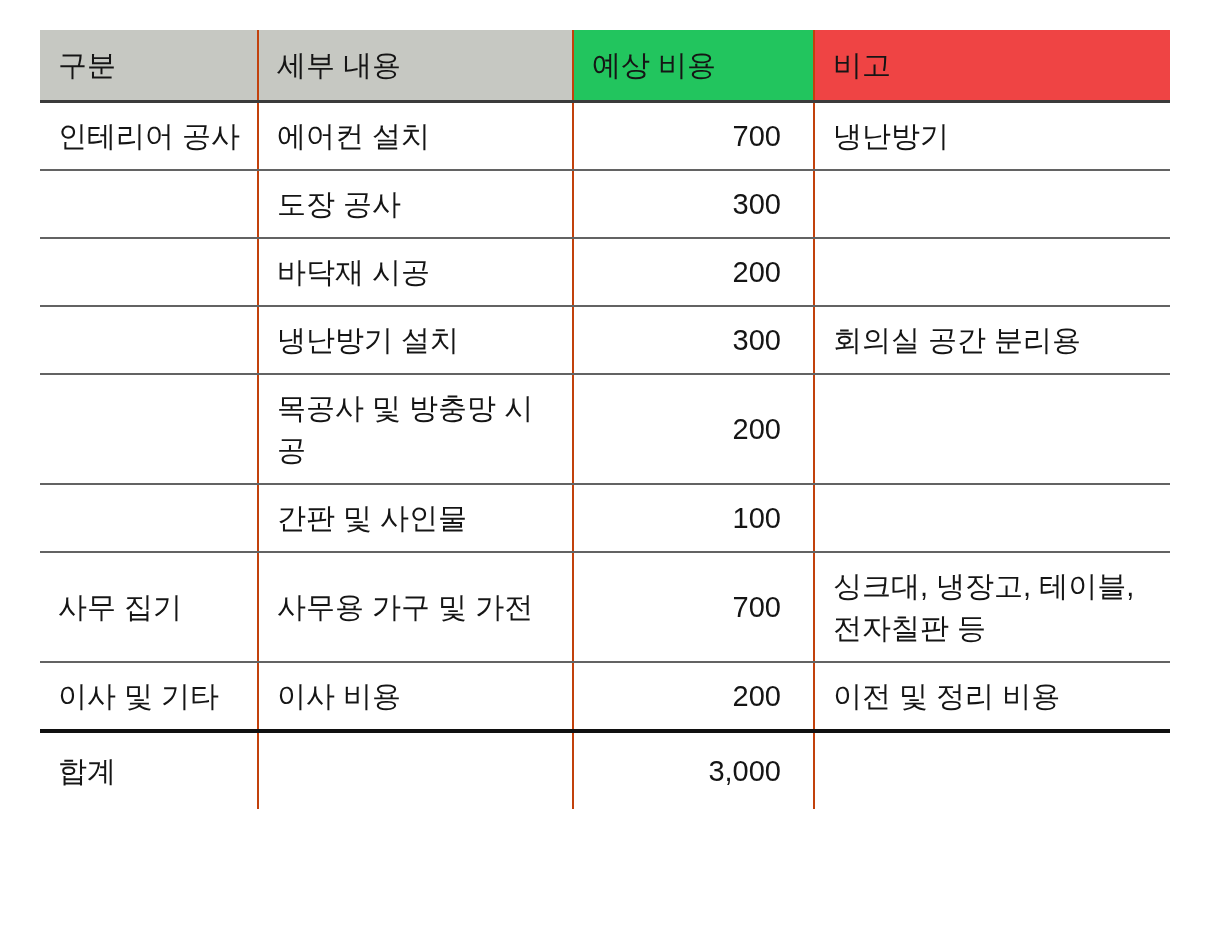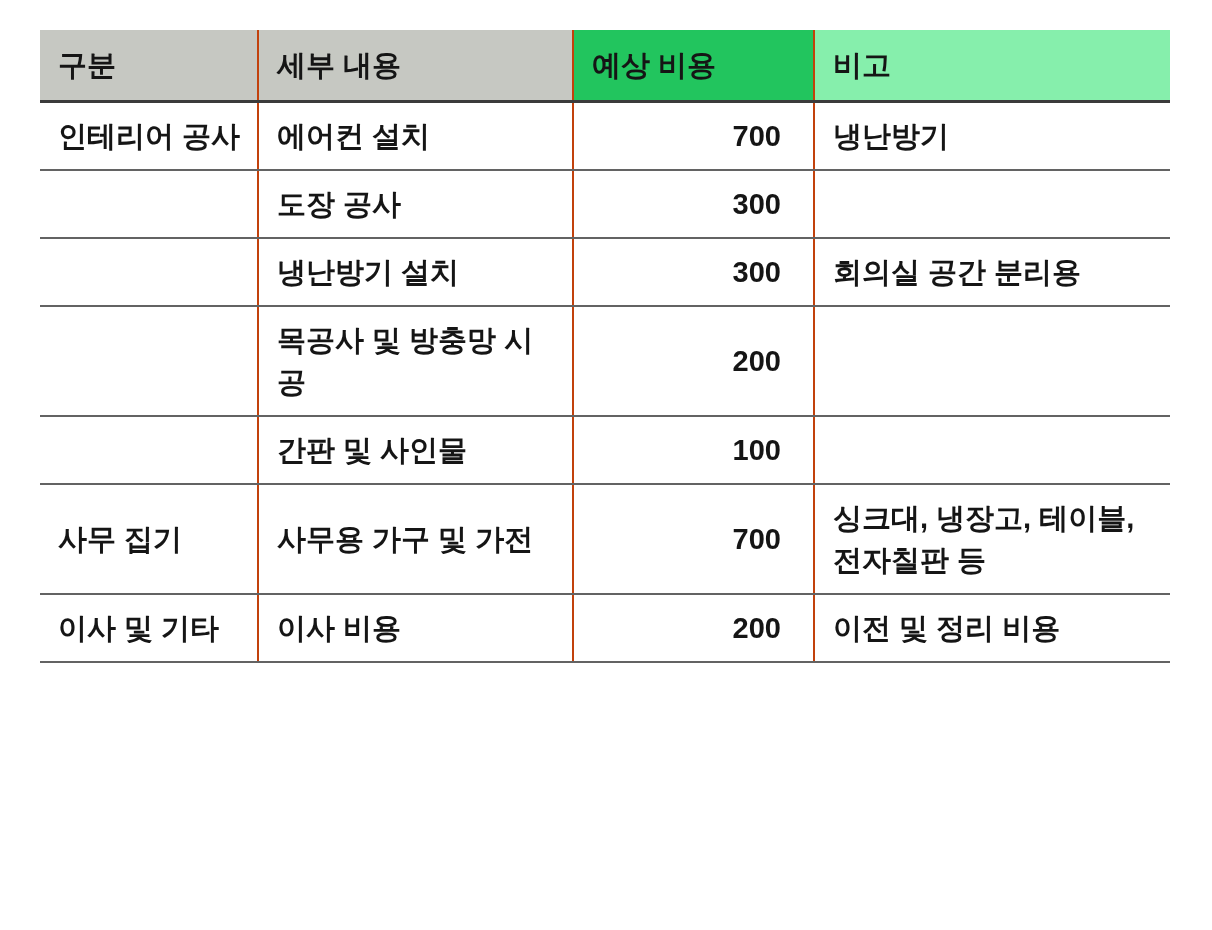--- a/index.html
+++ b/index.html
@@ -25,21 +25,21 @@
   }
   col.c-category { width: 218px; }
   col.c-detail   { width: 315px; }
   col.c-cost     { width: 241px; }
   col.c-note     { width: 356px; }
 
   th, td {
     padding: 12px 14px 12px 18px;
     vertical-align: middle;
     text-align: left;
-    font-weight: 700;
+    font-weight: 400;
     overflow: hidden;
   }
   
   th + th, td + td {
     border-left: 2px solid #c2410c;
   }
   thead tr { height: 71px; }
   thead th { border-bottom: 3px solid #3b3b3b; }
   tbody tr { height: 59px; }
   tbody tr td { border-bottom: 2px solid #636363; }
@@ -61,34 +61,40 @@
       <col class="c-category">
       <col class="c-detail">
       <col class="c-cost">
       <col class="c-note">
     </colgroup>
     <thead>
       <tr>
           <th class="col-category" style="background: rgb(198, 200, 194);">구분</th>
           <th class="col-detail" style="background: rgb(198, 200, 194);">세부 내용</th>
           <th class="col-cost" style="background: #22c55e;">예상 비용</th>
-          <th class="col-note" style="background: #86efac;">비고</th>
+          <th class="col-note" style="background: #ef4444;">비고</th>
         </tr>
     </thead>
     <tbody>
         <tr>
           <td class="col-category">인테리어 공사</td>
           <td class="col-detail">에어컨 설치</td>
           <td class="col-cost">700</td>
           <td class="col-note">냉난방기</td>
         </tr>
         <tr>
           <td class="col-category"></td>
           <td class="col-detail">도장 공사</td>
           <td class="col-cost">300</td>
+          <td class="col-note"></td>
+        </tr>
+        <tr>
+          <td class="col-category"></td>
+          <td class="col-detail">바닥재 시공</td>
+          <td class="col-cost">200</td>
           <td class="col-note"></td>
         </tr>
         <tr>
           <td class="col-category"></td>
           <td class="col-detail">냉난방기 설치</td>
           <td class="col-cost">300</td>
           <td class="col-note">회의실 공간 분리용</td>
         </tr>
         <tr>
           <td class="col-category"></td>
@@ -107,15 +113,21 @@
           <td class="col-detail">사무용 가구 및 가전</td>
           <td class="col-cost">700</td>
           <td class="col-note">싱크대, 냉장고, 테이블, 전자칠판 등</td>
         </tr>
         <tr>
           <td class="col-category">이사 및 기타</td>
           <td class="col-detail">이사 비용</td>
           <td class="col-cost">200</td>
           <td class="col-note">이전 및 정리 비용</td>
         </tr>
+        <tr class="total">
+          <td class="col-category">합계</td>
+          <td class="col-detail"></td>
+          <td class="col-cost">3,000</td>
+          <td class="col-note"></td>
+        </tr>
       </tbody>
   </table>
 </div>
 
 </body></html>

